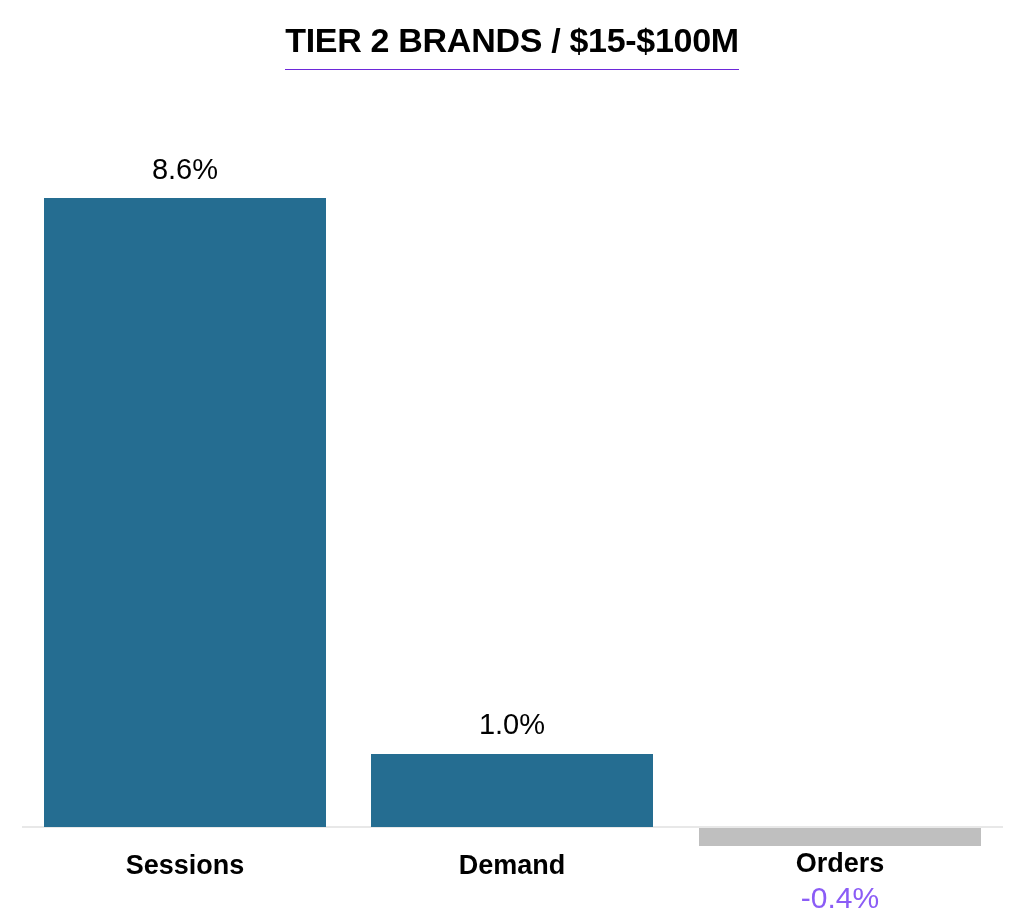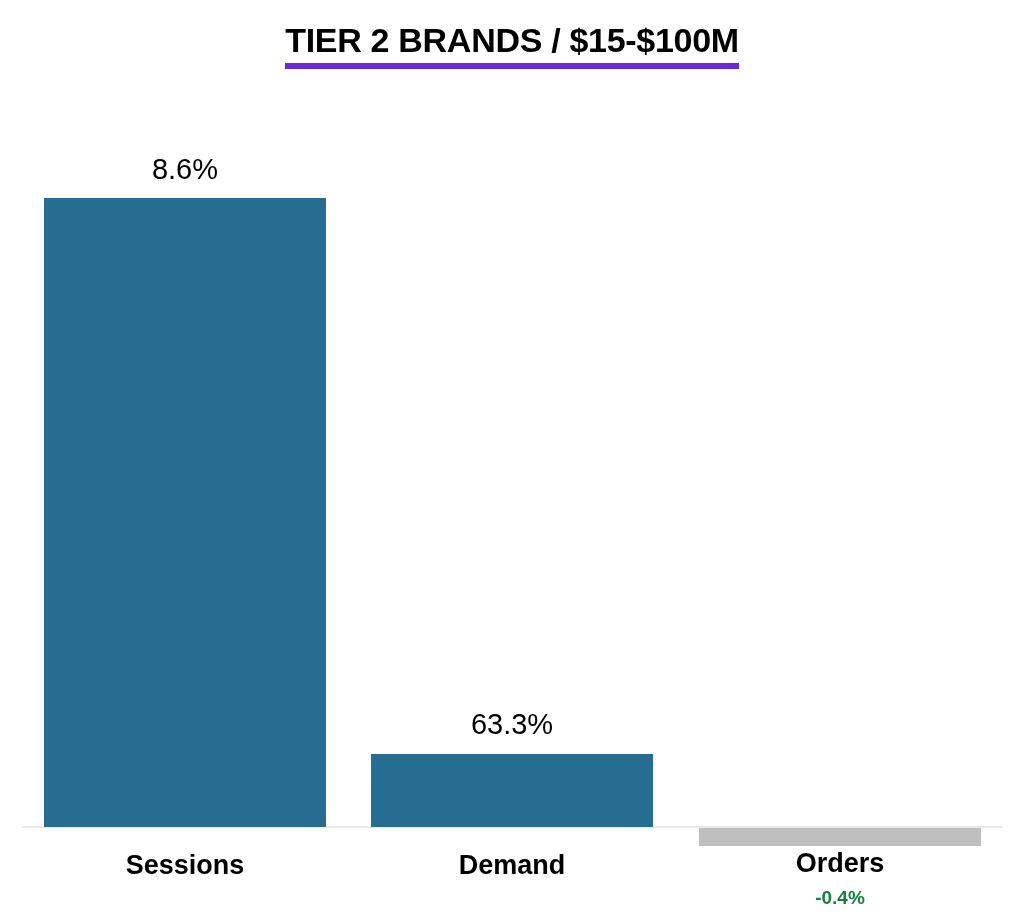--- a/index.html
+++ b/index.html
@@ -31,22 +31,22 @@
     width: 1024px;
     text-align: center;
     font-size: 34px;
     font-weight: bold;
     color: #000000;
     letter-spacing: -0.3px;
     line-height: 40px;
   }
   .chart-title .title-text {
     display: inline-block;
-    border-bottom: 6px solid #6d28d9;
-    padding-bottom: 3px;
+    border-bottom: 1px solid #6d28d9;
+    padding-bottom: 9px;
   }
 
   
   .plot-area {
     position: absolute;
     left: 0;
     top: 0;
     width: 1024px;
     height: 924px;
   }
@@ -113,23 +113,23 @@
     font-weight: bold;
     color: #000000;
     line-height: 34px;
   }
   .cat-label.c0 { top: 848px; }
   .cat-label.c1 { top: 848px; }
   .cat-label.c2 { top: 846px; }
 
   .cat-label .sub-value {
     display: block;
-    font-size: 19px;
-    font-weight: bold;
-    color: #15803d;
+    font-size: 30px;
+    font-weight: normal;
+    color: #8b5cf6;
     line-height: 36px;
   }
 </style>
 </head>
 <body>
 
 <div id="chart-root">
 
   <div class="chart-title">
     <span class="title-text">TIER 2 BRANDS / $15-$100M</span>
@@ -139,21 +139,21 @@
 
     <div class="zero-axis"></div>
 
     <div class="bar-group g0">
       <div class="value-label v0">8.6%</div>
       <div class="bar positive-0"></div>
       <div class="cat-label c0">Sessions</div>
     </div>
 
     <div class="bar-group g1">
-      <div class="value-label v1">63.3%</div>
+      <div class="value-label v1">1.0%</div>
       <div class="bar positive-1"></div>
       <div class="cat-label c1">Demand</div>
     </div>
 
     <div class="bar-group g2">
       <div class="bar negative-2"></div>
       <div class="cat-label c2">
         <span>Orders</span>
         <span class="sub-value">-0.4%</span>
       </div>

